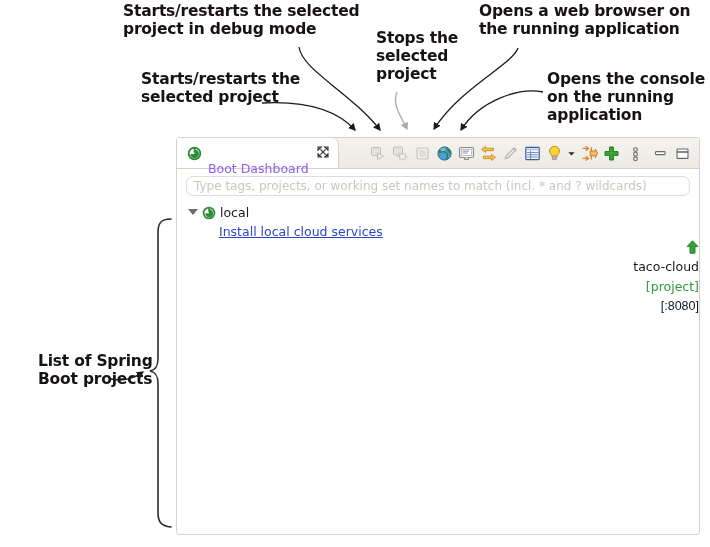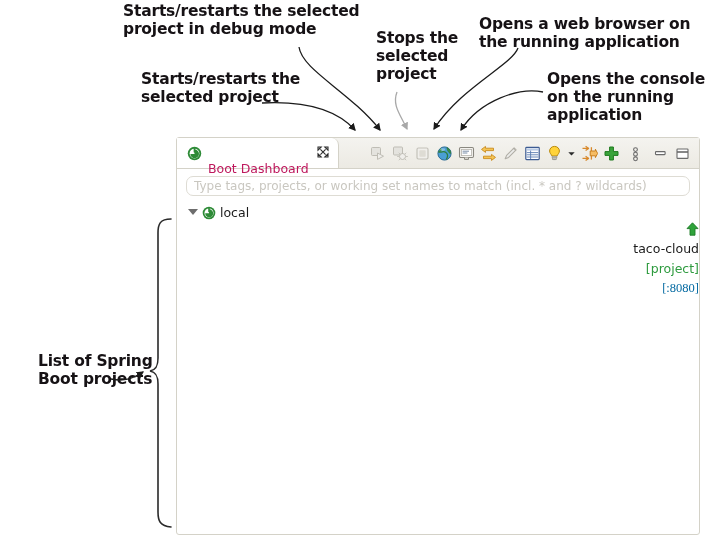--- a/index.html
+++ b/index.html
@@ -61,21 +61,21 @@
     background: #ffffff;
     border-right: 1px solid #d4d2c8;
     border-top-right-radius: 7px;
     position: relative;
     top: 0;
     height: 100%;
     box-sizing: border-box;
   }
   .tab-label {
     font-size: 12.5px;
-    color: #be185d;
+    color: #8b5cf6;
     font-family: "DejaVu Sans", sans-serif;
     white-space: nowrap;
     margin-top: 31px;
   }
   .tab-detach {
     font-size: 12px;
     color: #2b2b2b;
     line-height: 1;
     margin-left: 2px;
   }
@@ -144,36 +144,36 @@
   .cloud-link {
     color: #2b46c9;
     text-decoration: underline;
     font-size: 12.5px;
     font-family: "DejaVu Sans", sans-serif;
     cursor: pointer;
   }
   .proj-row { padding-left: 30px; height: 20px; display:flex; align-items:flex-end; gap:5px;flex-direction:column;}
   .proj-name { color: #1b1b1b; font-size: 12.5px; font-family: "DejaVu Sans", sans-serif;}
   .proj-tag { color: #2e9b3f; font-size: 12.5px; font-family: "DejaVu Sans", sans-serif;}
-  .proj-port { color: #0369a1; font-size: 12.5px; font-family: Liberation Serif, serif;}
+  .proj-port { color: #0f172a; font-size: 12.5px; font-family: Liberation Sans, sans-serif;}
 </style>
 </head>
 <body>
 
 <div class="callout" style="left:123px; top:3px; width:250px;">Starts/restarts the selected
 project in debug mode</div>
 
 <div class="callout" style="left:141px; top:71px; width:180px;">Starts/restarts the
 selected project</div>
 
 <div class="callout" style="left:376px; top:30px; width:90px;">Stops the
 selected
 project</div>
 
-<div class="callout" style="left:479px; top:16px; width:230px;">Opens a web browser on
+<div class="callout" style="left:479px; top:3px; width:230px;">Opens a web browser on
 the running application</div>
 
 <div class="callout" style="left:547px; top:71px; width:160px;">Opens the console
 on the running
 application</div>
 
 <div class="callout" style="left:8px; top:353px; width:130px;margin-left:30px;">List of Spring
 Boot projects</div>
 
 <div class="callout" style="left:206px; top:363px; width:215px;">Indicates that the
@@ -377,20 +377,23 @@
         <svg width="14" height="14" viewBox="0 0 16 16">
           <circle cx="8" cy="8" r="7.2" fill="#2e8b37"></circle>
           <circle cx="8" cy="8" r="5.2" fill="#ffffff"></circle>
           <path d="M3.6 8.4 A4.6 4.6 0 1 0 8 3.8 L8 8.4 Z" fill="#2e8b37"></path>
           <rect x="7.1" y="2.0" width="1.8" height="5.2" rx="0.8" fill="#2e8b37"></rect>
         </svg>
       </span>
       <span class="node-label-bold">local</span>
     </div>
 
+    <div class="link-row">
+      <span class="cloud-link">Install local cloud services</span>
+    </div>
 
     <div class="proj-row">
       <span style="display:inline-flex;">
         <svg width="13" height="14" viewBox="0 0 13 14">
           <path d="M6.5,0.8 L12,6.6 L9,6.6 L9,13.2 L4,13.2 L4,6.6 L1,6.6 Z" fill="#2fa33a" stroke="#1e7a27" stroke-width="0.9" stroke-linejoin="round"></path>
         </svg>
       </span>
       <span class="proj-name">taco-cloud</span>
       <span class="proj-tag">[project]</span>
       <span class="proj-port">[:8080]</span>

